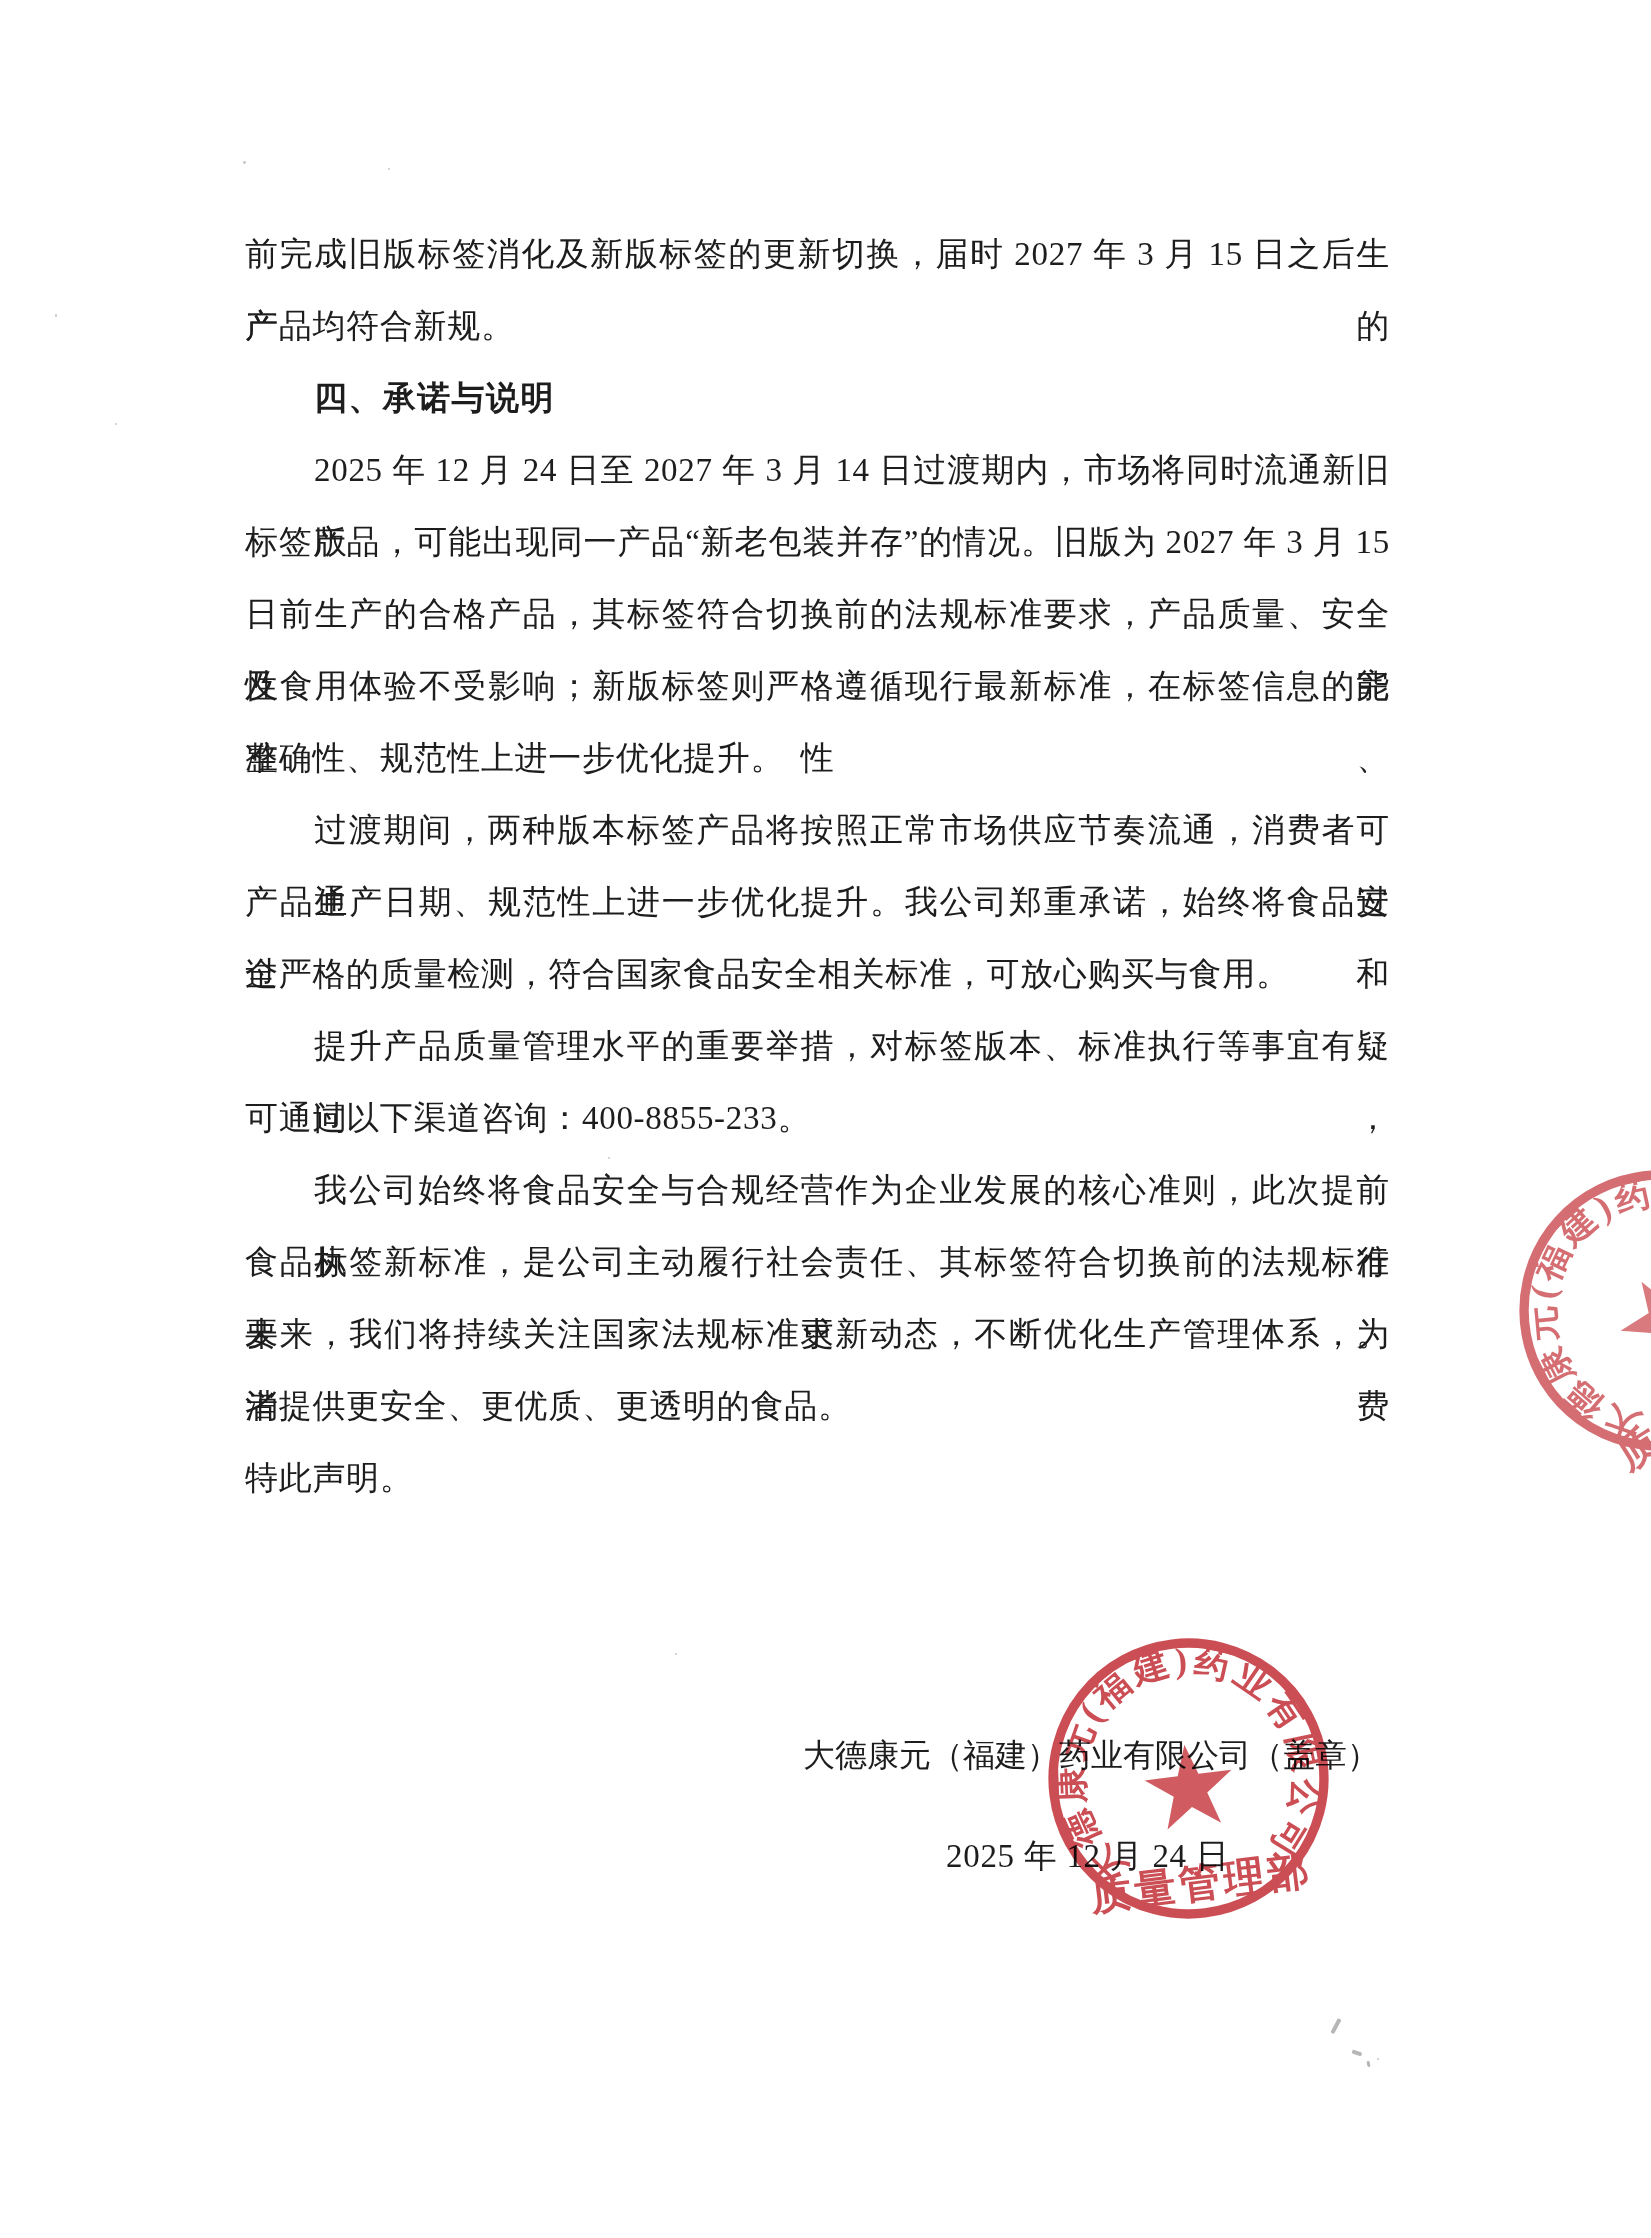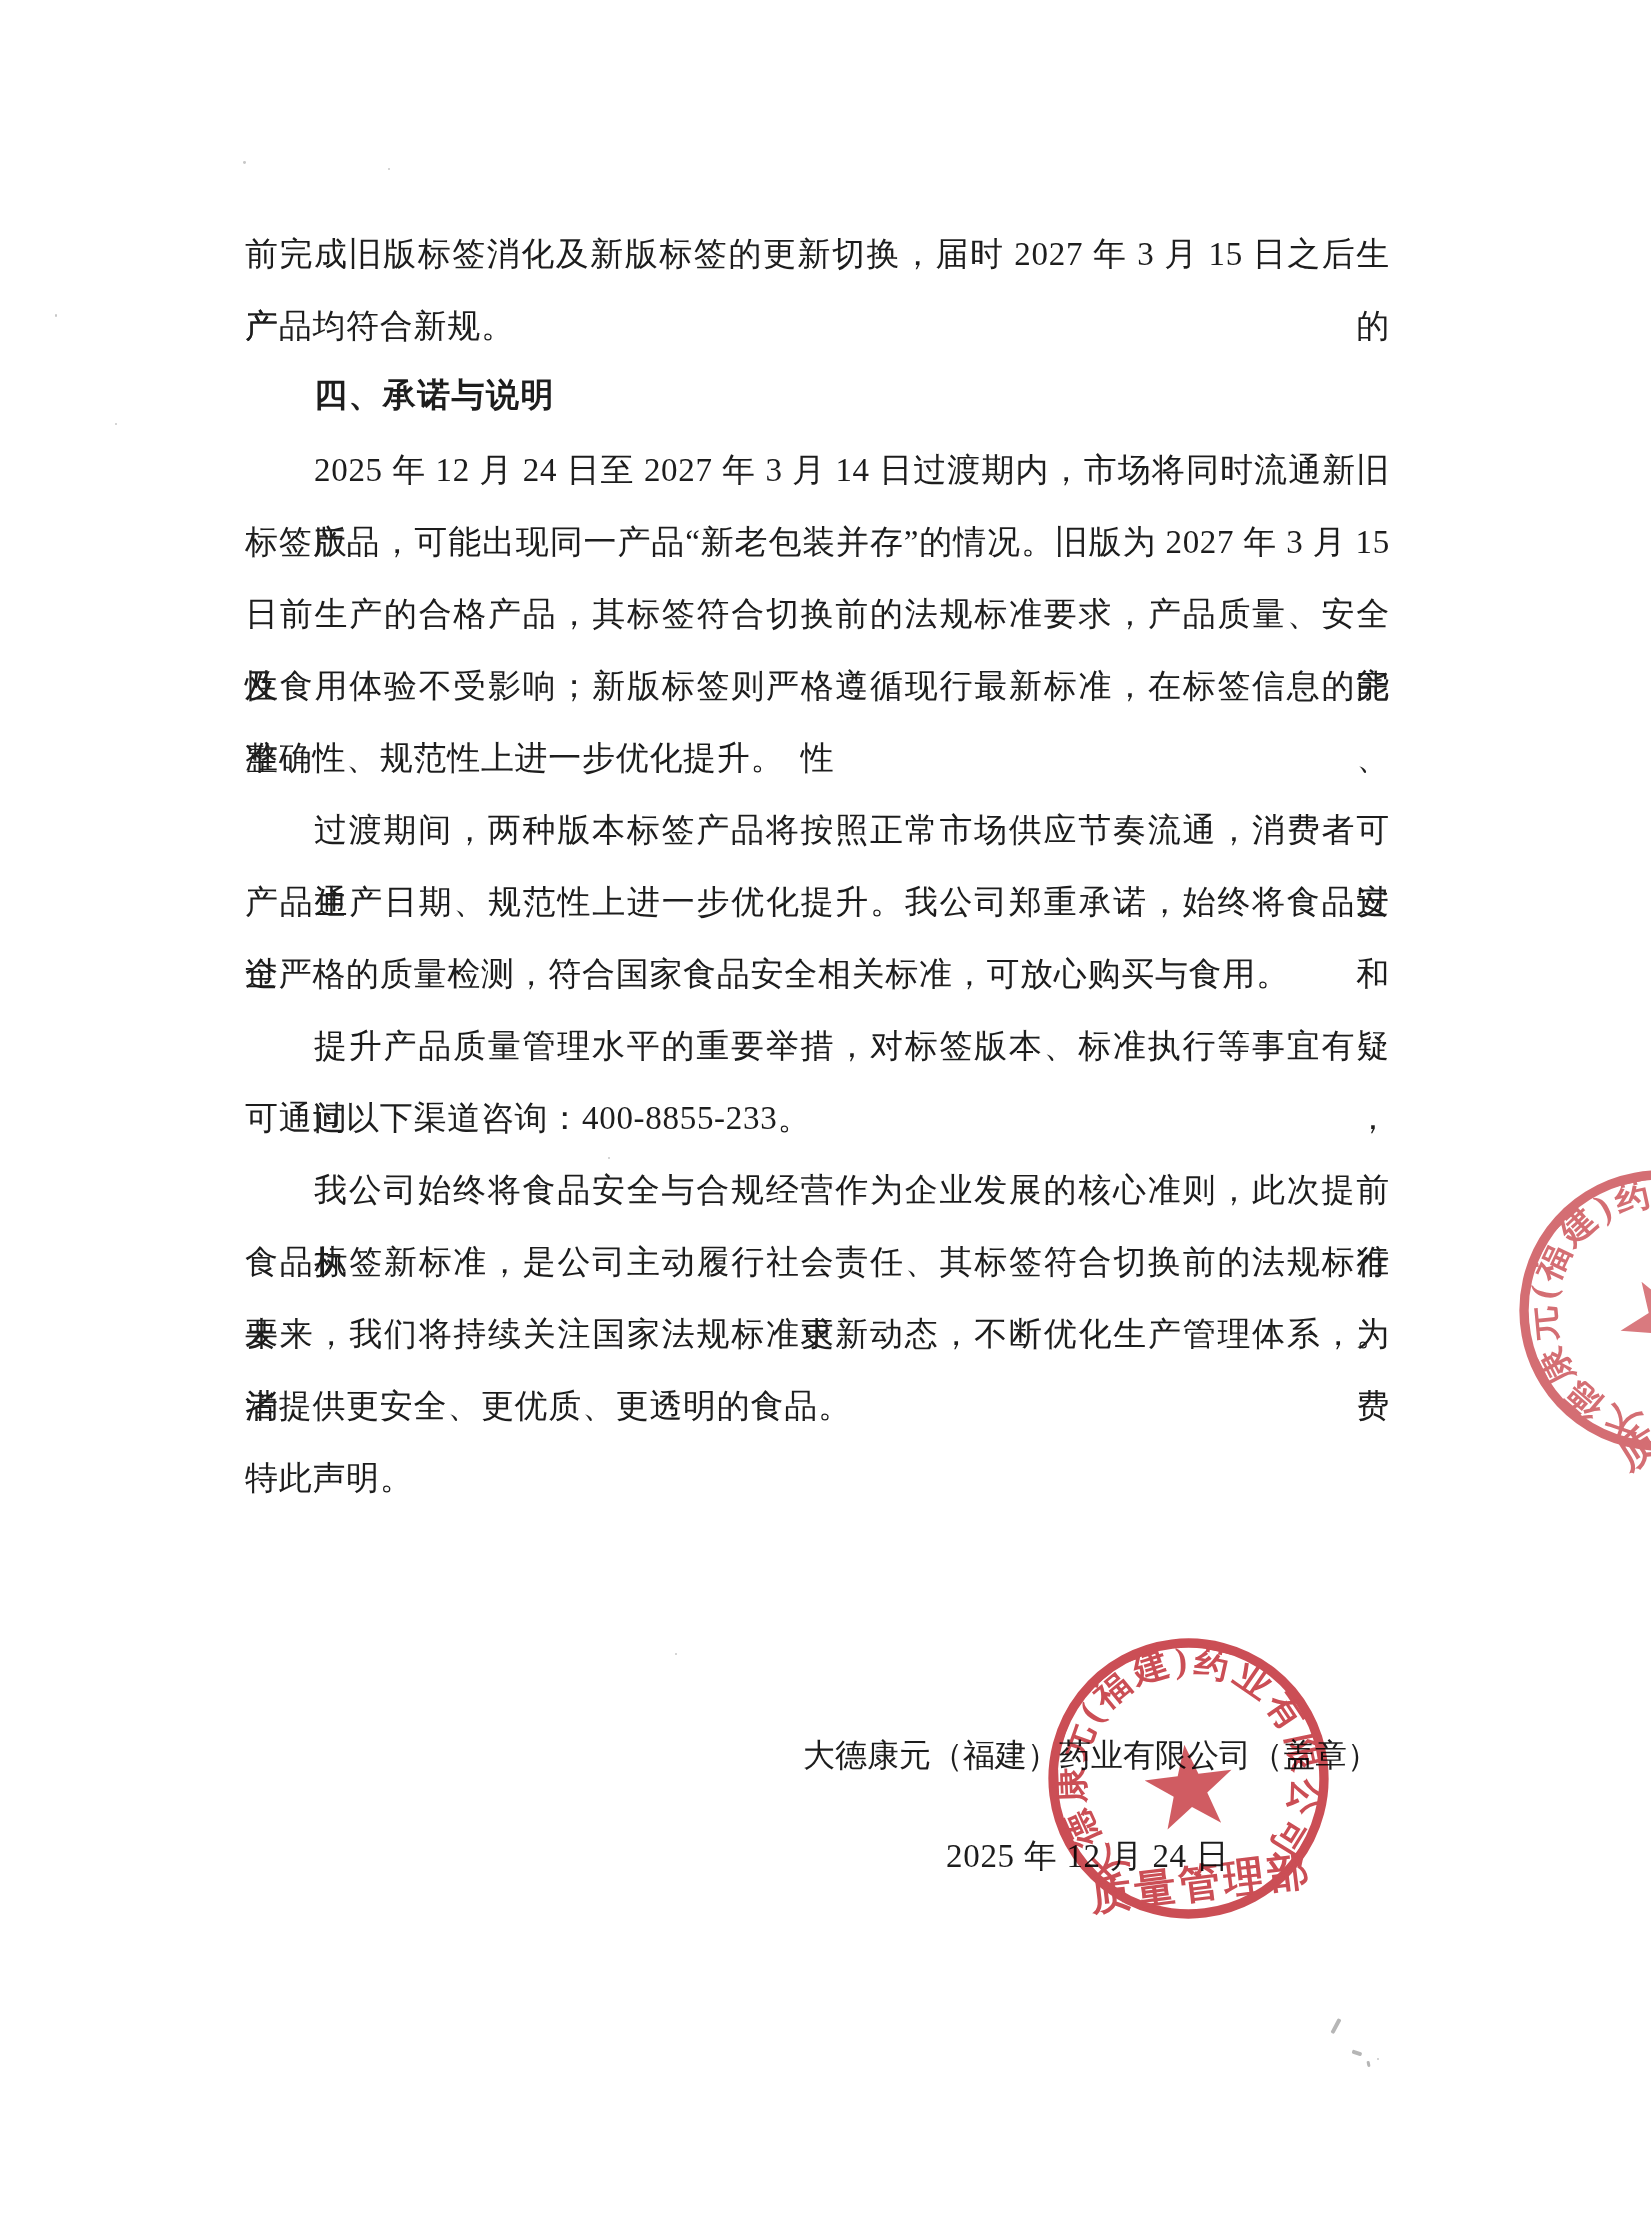--- a/index.html
+++ b/index.html
@@ -24,21 +24,21 @@
     color:#1d1d1d;
   }
   .line.just{
     white-space:normal;
     text-align:justify;
     text-align-last:justify;
     text-justify:inter-character;
   }
   .line.ind{padding-left:69px;}
   .line.head{
-    font-family:Liberation Mono, monospace;
+    font-family:Liberation Sans, sans-serif;
     font-weight:700;
     letter-spacing:1.4px;
   }
   .sig-line{
     position:absolute;
     line-height:1.15;
     white-space:nowrap;
     color:#1d1d1d;
   }
   .sig-company{left:803px;top:1737px;font-size:32px;letter-spacing:0px;}

